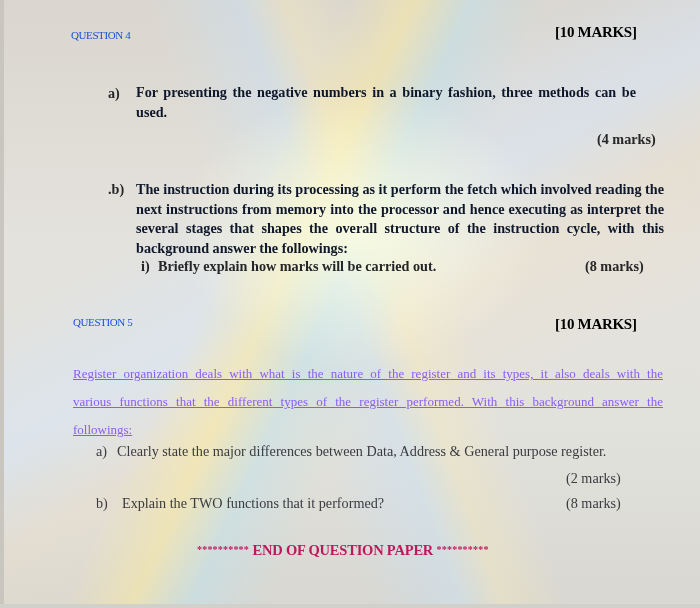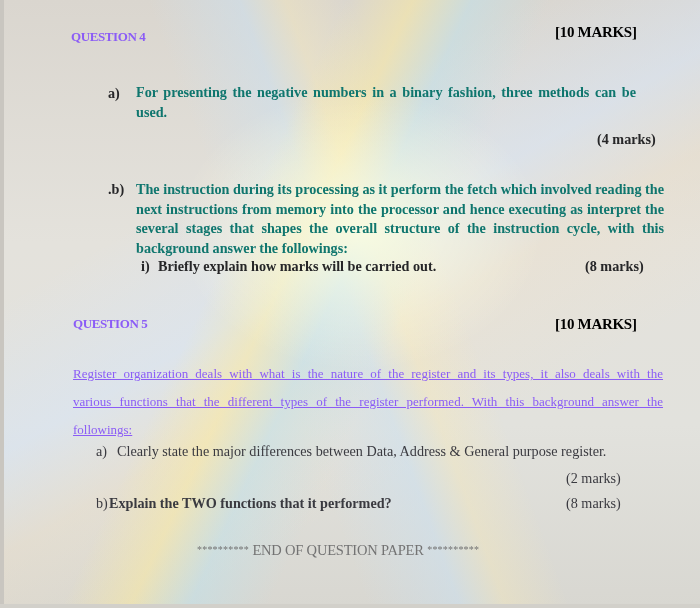--- a/index.html
+++ b/index.html
@@ -10,32 +10,32 @@
       background:
         radial-gradient(ellipse 260px 200px at 360px 230px, rgba(255,255,225,0.85), rgba(255,255,255,0) 70%),
         linear-gradient(115deg, rgba(255,240,170,0) 35%, rgba(255,236,150,0.45) 42%, rgba(190,225,235,0.5) 48%, rgba(255,255,255,0) 56%),
         linear-gradient(70deg, rgba(200,220,240,0) 40%, rgba(200,225,245,0.45) 50%, rgba(250,235,180,0.35) 55%, rgba(255,255,255,0) 62%),
         linear-gradient(150deg, rgba(230,235,245,0) 30%, rgba(215,230,250,0.5) 45%, rgba(240,225,200,0.35) 55%, rgba(230,235,245,0) 70%),
         linear-gradient(180deg, #dad6cf 0%, #e4e2dc 40%, #e2e2dd 70%, #d8d7d1 100%);
     }
     .left-edge { position:absolute; left:0; top:0; width:4px; height:608px; background:#c9c6c0; }
     .bottom-edge { position:absolute; left:0; bottom:0; width:700px; height:4px; background:#d2d0ca; }
     .abs { position:absolute; white-space:nowrap; }
-    .qhead { font-weight: bold; font-size: 13px; letter-spacing: -0.4px; color:#8b5cf6; }
+    .qhead { font-weight: normal; font-size: 11px; letter-spacing: -0.4px; color:#1d4ed8; }
     .marks { font-weight: bold; font-size: 15px; letter-spacing: -0.3px; color:#000000; }
     .txt { font-size: 14.2px; color:#2b2b30; }
     .dark { font-weight: bold; color:#262628; }
-    .para { position:absolute; font-size:14.2px; line-height:19.8px; text-align: justify; color:#0f766e; }
+    .para { position:absolute; font-size:14.2px; line-height:19.8px; text-align: justify; color:#0f172a; }
     .para span { display:block; text-align-last: justify; }
     .para span.last { text-align-last: left; }
     .q5para { position:absolute; font-size:13px; line-height:28px; color:#8b5cf6; text-align: justify; text-decoration: underline; }
     .q5para span { display:block; text-align-last: justify; }
     .q5para span.last { text-align-last: left; }
     .light { color:#3a3a40; }
-    .end { font-weight:normal; font-size:14.5px; color:#737373; letter-spacing:-0.2px; }
+    .end { font-weight:bold; font-size:14.5px; color:#be185d; letter-spacing:-0.2px; }
     .stars { font-size:10px; letter-spacing:0.2px; vertical-align: 2px; }
   </style>
 </head>
 <body>
 
 <div class="left-edge"></div>
 <div class="bottom-edge"></div>
 
 <div class="abs qhead" style="left:71px; top:29px;">QUESTION 4</div>
 <div class="abs marks" style="left:555px; top:24px;">[10 MARKS]</div>
@@ -64,20 +64,20 @@
   <span>Register organization deals with what is the nature of the register and its types, it also deals with the</span>
   <span>various functions that the different types of the register performed. With this background answer the</span>
   <span class="last">followings:</span>
 </div>
 
 <div class="abs txt light" style="left:96px; top:443px;">a)</div>
 <div class="abs txt light" style="left:117px; top:443px;">Clearly state the major differences between Data, Address &amp; General purpose register.</div>
 <div class="abs txt light" style="left:566px; top:470px;">(2 marks)</div>
 
 <div class="abs txt light" style="left:96px; top:495px;">b)</div>
-<div class="abs txt light" style="left:109px; top:495px;font-weight:bold;">Explain the TWO functions that it performed?</div>
+<div class="abs txt light" style="left:122px; top:495px;">Explain the TWO functions that it performed?</div>
 <div class="abs txt light" style="left:566px; top:495px;">(8 marks)</div>
 
 <div class="abs end" style="left:197px; top:542px;">
   <span class="stars">**********</span>
   <span>END OF QUESTION PAPER</span>
   <span class="stars">**********</span>
 </div>
 
 </body></html>

